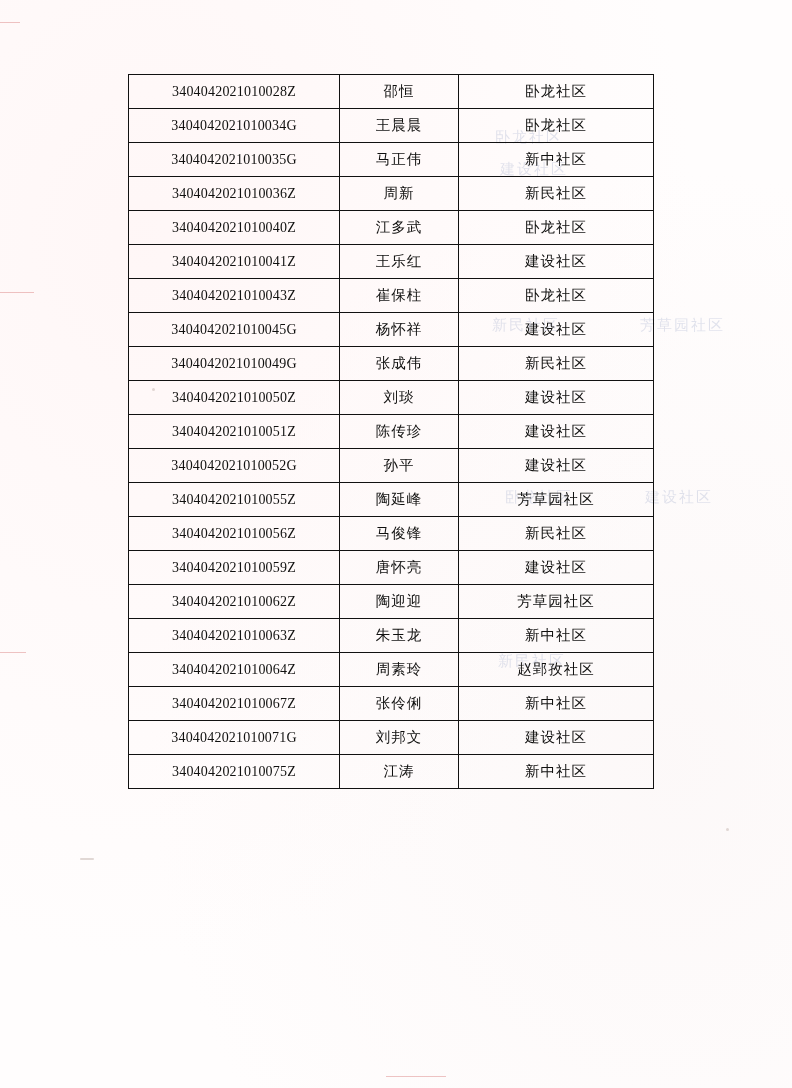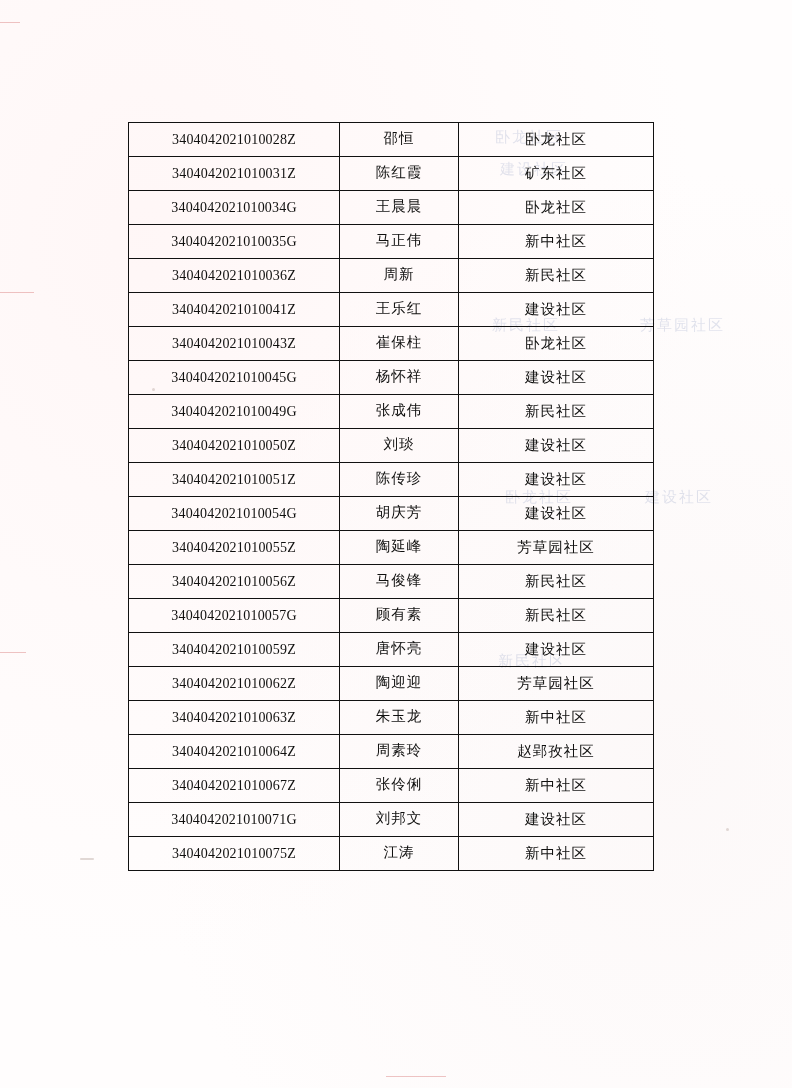--- a/index.html
+++ b/index.html
@@ -42,42 +42,40 @@
   .table-wrap {
     position: absolute;
     left: 128px;
     top: 74px;
     width: 522px;
   }
   table.roster {
     border-collapse: collapse;
     width: 522px;
     table-layout: fixed;
-    margin-top: 48px;
   }
   table.roster td {
     border: 1.2px solid #111111;
     height: 33px;
     text-align: center;
     vertical-align: middle;
     font-size: 14.5px;
     color: #10100f;
     padding: 0;
     line-height: 1.1;
   }
   table.roster td.c-id {
     width: 210px;
     font-family: "Liberation Serif", serif;
     letter-spacing: 0.2px;
     font-size: 14px;
   }
   table.roster td.c-name {
     width: 118px;
     letter-spacing: 1px;
-    font-family: Liberation Mono, monospace;
   }
   table.roster td.c-comm {
     width: 194px;
     letter-spacing: 1px;
   }
   .edge-mark {
     position: absolute;
     background: #cf5a5a;
     opacity: .35;
   }
@@ -105,40 +103,40 @@
 
 <div class="table-wrap">
   <table class="roster">
     <tbody>
       <tr>
         <td class="c-id">3404042021010028Z</td>
         <td class="c-name">邵恒</td>
         <td class="c-comm">卧龙社区</td>
       </tr>
       <tr>
-        <td class="c-id">3404042021010031Z</td>
-        <td class="c-name">陈红霞</td>
-        <td class="c-comm">矿东社区</td>
-      </tr>
-      <tr>
         <td class="c-id">3404042021010034G</td>
         <td class="c-name">王晨晨</td>
         <td class="c-comm">卧龙社区</td>
       </tr>
       <tr>
         <td class="c-id">3404042021010035G</td>
         <td class="c-name">马正伟</td>
         <td class="c-comm">新中社区</td>
       </tr>
       <tr>
         <td class="c-id">3404042021010036Z</td>
         <td class="c-name">周新</td>
         <td class="c-comm">新民社区</td>
       </tr>
       <tr>
+        <td class="c-id">3404042021010040Z</td>
+        <td class="c-name">江多武</td>
+        <td class="c-comm">卧龙社区</td>
+      </tr>
+      <tr>
         <td class="c-id">3404042021010041Z</td>
         <td class="c-name">王乐红</td>
         <td class="c-comm">建设社区</td>
       </tr>
       <tr>
         <td class="c-id">3404042021010043Z</td>
         <td class="c-name">崔保柱</td>
         <td class="c-comm">卧龙社区</td>
       </tr>
       <tr>
@@ -155,40 +153,35 @@
         <td class="c-id">3404042021010050Z</td>
         <td class="c-name">刘琰</td>
         <td class="c-comm">建设社区</td>
       </tr>
       <tr>
         <td class="c-id">3404042021010051Z</td>
         <td class="c-name">陈传珍</td>
         <td class="c-comm">建设社区</td>
       </tr>
       <tr>
-        <td class="c-id">3404042021010054G</td>
-        <td class="c-name">胡庆芳</td>
+        <td class="c-id">3404042021010052G</td>
+        <td class="c-name">孙平</td>
         <td class="c-comm">建设社区</td>
       </tr>
       <tr>
         <td class="c-id">3404042021010055Z</td>
         <td class="c-name">陶延峰</td>
         <td class="c-comm">芳草园社区</td>
       </tr>
       <tr>
         <td class="c-id">3404042021010056Z</td>
         <td class="c-name">马俊锋</td>
         <td class="c-comm">新民社区</td>
       </tr>
       <tr>
-        <td class="c-id">3404042021010057G</td>
-        <td class="c-name">顾有素</td>
-        <td class="c-comm">新民社区</td>
-      </tr>
-      <tr>
         <td class="c-id">3404042021010059Z</td>
         <td class="c-name">唐怀亮</td>
         <td class="c-comm">建设社区</td>
       </tr>
       <tr>
         <td class="c-id">3404042021010062Z</td>
         <td class="c-name">陶迎迎</td>
         <td class="c-comm">芳草园社区</td>
       </tr>
       <tr>

